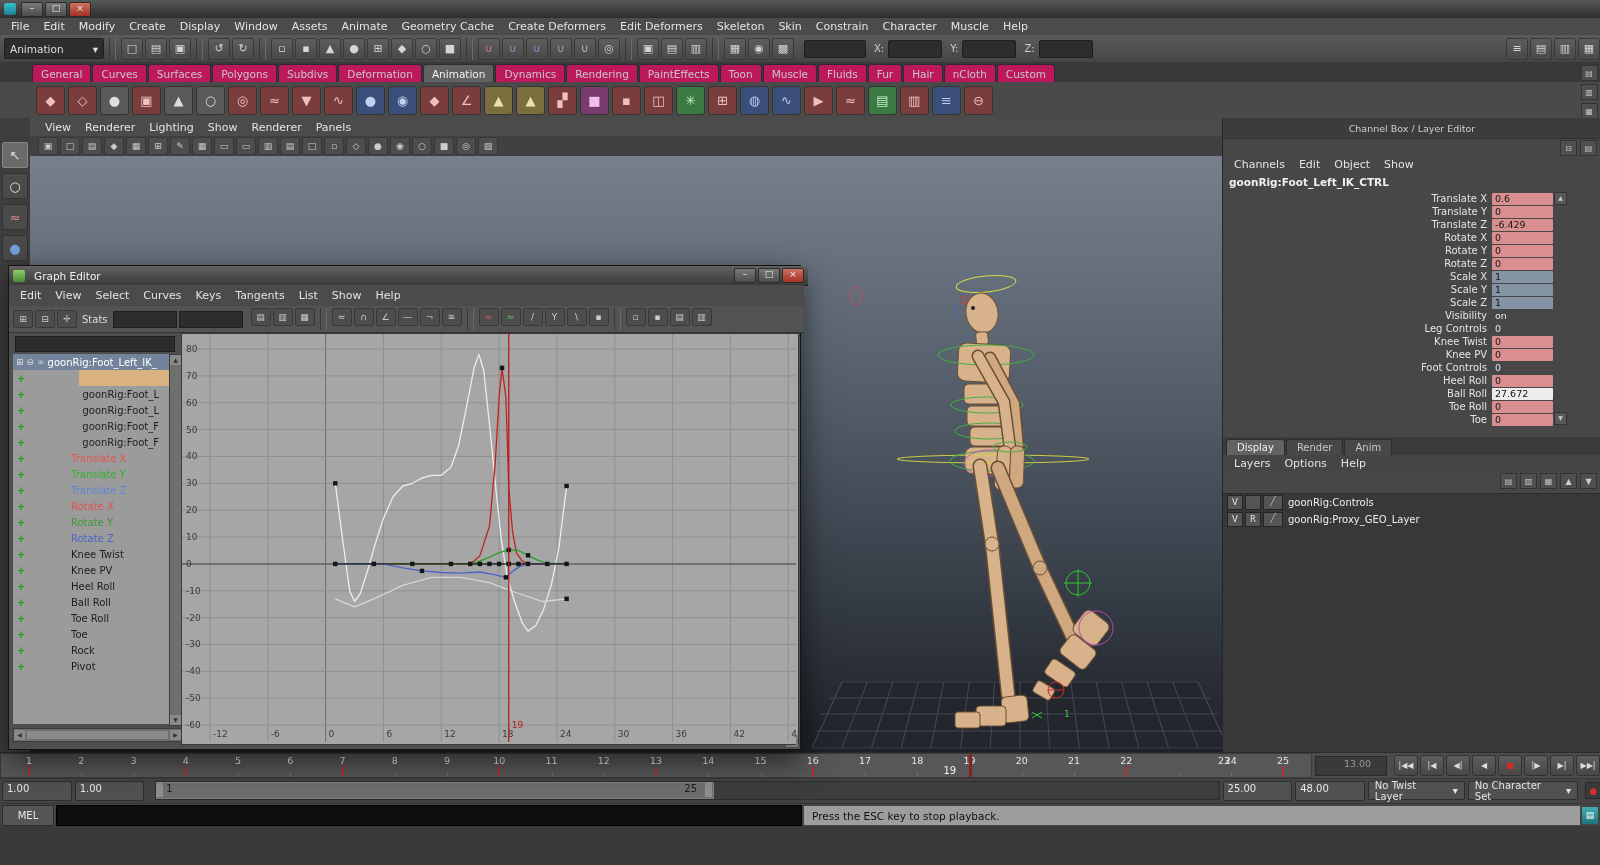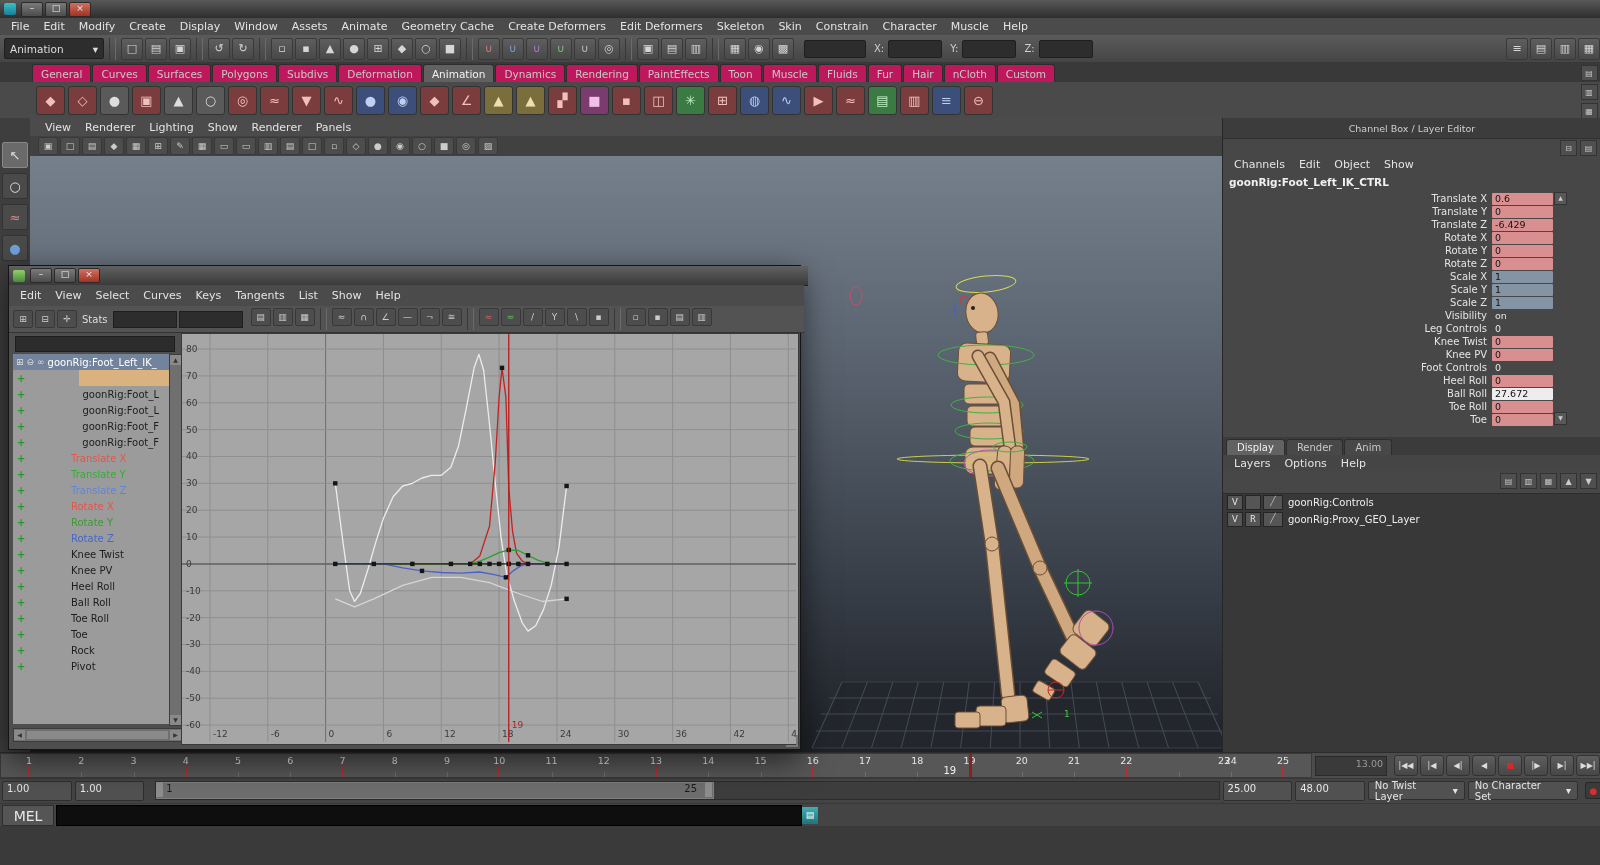--- a/index.html
+++ b/index.html
@@ -92,35 +92,35 @@
   .ge-graph{position:absolute;left:172px;top:67px;width:616px;height:410px;background:#a6a6a6;border:1px solid #3a3a3a;}
   .ge-resize{position:absolute;right:2px;bottom:2px;width:10px;height:10px;border-right:2px solid #7a7a7a;border-bottom:2px solid #7a7a7a;}
   
   .timeslider{left:0;top:752px;width:1600px;height:25px;background:#4c4c4c;display:flex;align-items:stretch;border-top:1px solid #2c2c2c;}
   .ts-track{position:relative;width:1340px;background:#575757;border:1px solid #3a3a3a;overflow:hidden;}
   .ts-num{position:absolute;top:1px;width:22px;text-align:center;font-size:9.5px;color:#e6e6e6;}
   .ts-tick{position:absolute;bottom:0;width:1px;height:5px;background:#6e6e6e;}
   .ts-key{position:absolute;bottom:0;width:2px;height:11px;background:#b23030;}
   .ts-marker{position:absolute;top:0;bottom:0;width:3px;background:#8e1f1f;}
   .ts-current{position:absolute;bottom:1px;font-size:10px;color:#f0f0f0;}
-  .ts-fps{width:52px;height:17px;margin:3px 3px 0;background:#3a3a3a;border:1px solid #2a2a2a;color:#9a9a9a;font-size:9.5px;text-align:right;padding:1px 3px 0 16px;}
+  .ts-fps{width:52px;height:17px;margin:3px 3px 0;background:#3a3a3a;border:1px solid #2a2a2a;color:#9a9a9a;font-size:9.5px;text-align:center;padding:1px 3px 0 16px;}
   .pb-btns{display:flex;gap:2px;align-items:center;padding-left:4px;}
   .pb-btn{width:22px;height:19px;background:linear-gradient(#5e5e5e,#474747);border:1px solid #323232;border-radius:3px;font-size:8px;color:#ddd;display:flex;align-items:center;justify-content:center;}
   
   .rangerow{left:0;top:778px;width:1600px;height:23px;background:#444;display:flex;align-items:center;gap:3px;padding:0 2px;border-top:1px solid #383838;}
   .rs-field{width:60px;height:17px;background:#515151;border:1px solid #2e2e2e;color:#e8e8e8;font-size:10px;padding:1px 4px 0;border-radius:2px;}
   .rs-track{position:relative;width:1068px;height:17px;background:#3d3d3d;border:1px solid #2c2c2c;margin-left:8px;}
   .rs-bar{position:absolute;left:0;top:0;width:556px;height:15px;background:#6e6e6e;border:1px solid #808080;}
   .rs-handle{position:absolute;top:0;width:7px;height:15px;background:#8e8e8e;}
   .rs-lbl{position:absolute;top:1px;font-size:10px;color:#1c1c1c;}
   .rs-dd{height:17px;background:#515151;border:1px solid #2e2e2e;color:#e4e4e4;font-size:10px;display:flex;align-items:center;gap:6px;padding:0 6px;border-radius:2px;}
   .auto-key{width:15px;height:15px;background:#3a3a3a;border:1px solid #282828;color:#d23030;font-size:9px;display:flex;align-items:center;justify-content:center;border-radius:2px;margin-left:4px;}
   
   .cmdrow{left:0;top:803px;width:1600px;height:23px;background:#444;display:flex;align-items:center;border-top:1px solid #383838;}
-  .mel-btn{width:50px;height:19px;background:#555;border:1px solid #2e2e2e;color:#e8e8e8;font-size:14px;display:flex;align-items:center;justify-content:center;margin-left:2px;}
+  .mel-btn{width:50px;height:19px;background:#555;border:1px solid #2e2e2e;color:#e8e8e8;font-size:10px;display:flex;align-items:center;justify-content:center;margin-left:2px;}
   .mel-input{width:744px;height:19px;background:#0e0e0e;border:1px solid #000;margin-left:2px;}
   .help-area{flex:1;height:19px;background:#9d9d9d;color:#111;font-size:10.5px;display:flex;align-items:center;padding-left:8px;margin:0 2px;}
   .cmd-icon{width:16px;height:17px;background:linear-gradient(#3fae b4,#20747e);background:linear-gradient(#3faeb4,#20747e);font-size:9px;color:#fff;text-align:center;line-height:16px;margin-right:2px;}
   .filler{left:0;top:826px;width:1600px;height:39px;background:#3a3a3a;}
   svg text{font-family:"DejaVu Sans","Liberation Sans",sans-serif;}
 </style>
 </head>
 <body>
 
 <div class="root">
@@ -507,20 +507,21 @@
           <span class="le-box">R</span>
           <span class="le-swatch">╱</span>
           <span class="le-name">goonRig:Proxy_GEO_Layer</span>
         </div>
       </div>
   </div>
 
   <div class="abs ge">
     <div class="ge-title">
       <span class="app-icon" style="background:linear-gradient(#8fd06a,#4a8a3a);"></span>
+      <span class="ge-title-text">Graph Editor</span>
       <span class="win-btns">
         <span class="win-btn">–</span>
         <span class="win-btn">□</span>
         <span class="win-btn close">×</span>
       </span>
     </div>
     <div class="ge-menubar">
         <span class="menu-item">Edit</span>
         <span class="menu-item">View</span>
         <span class="menu-item">Select</span>
@@ -843,17 +844,18 @@
     <span class="rs-dd">
         <span>No Character Set</span>
         <span>▾</span>
       </span>
     <span class="auto-key">●</span>
   </div>
 
   <div class="abs cmdrow">
     <span class="mel-btn">MEL</span>
     <span class="mel-input"></span>
+    <span class="help-area">Press the ESC key to stop playback.</span>
     <span class="cmd-icon">▤</span>
   </div>
 
   <div class="abs filler"></div>
 </div>
 
 </body></html>

